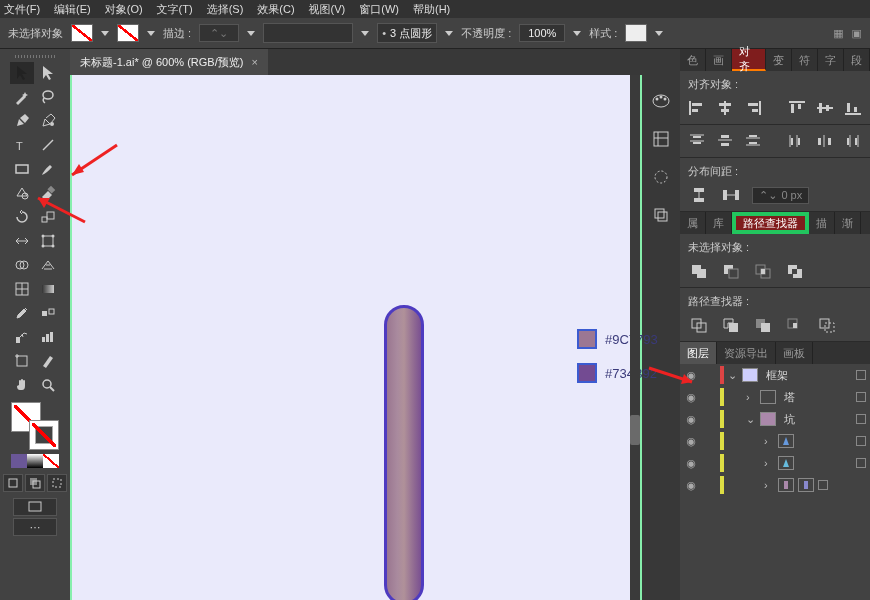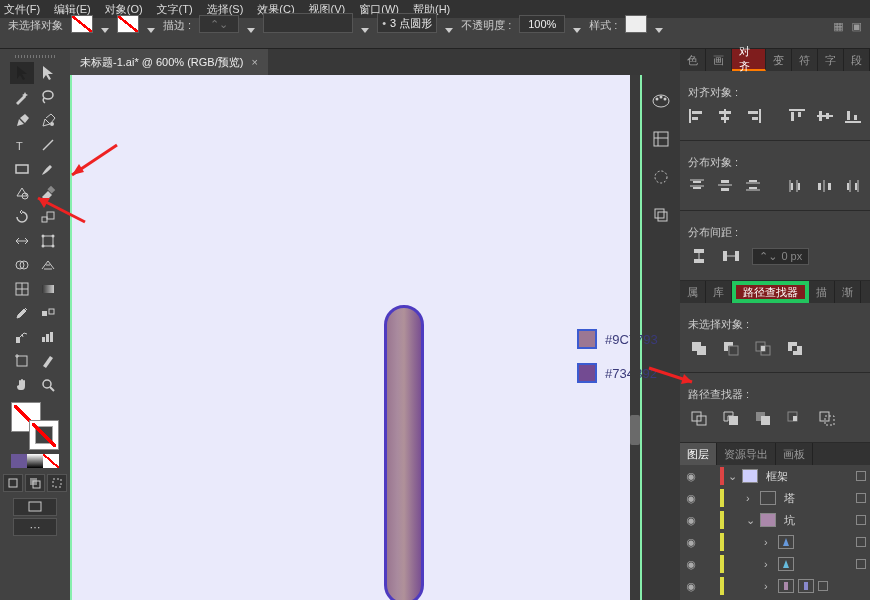--- a/index.html
+++ b/index.html
@@ -1,19 +1,19 @@
 <!DOCTYPE html>
 <html><head>
 <meta charset="utf-8">
 <style>
 *{margin:0;padding:0;box-sizing:border-box;font-family:"Microsoft YaHei",sans-serif;font-size:11px;user-select:none}
 body{background:#323232;color:#ccc;width:870px;height:600px;overflow:hidden;position:relative}
 .menubar{height:18px;background:#323232;display:flex;align-items:center;padding-left:4px;gap:14px}
 .menubar span{color:#ddd;cursor:default}
-.optbar{height:28px;background:#424242;display:flex;align-items:flex-end;padding:15px 8px;gap:8px;border-bottom:1px solid #222}
+.optbar{height:28px;background:#424242;display:flex;align-items:center;padding:15px 8px;gap:8px;border-bottom:1px solid #222}
 .noselect{color:#ccc}
 .swatch{width:22px;height:18px;border:1px solid #666;background:#fff;position:relative}
 .swatch.nofill::after{content:"";position:absolute;inset:0;background:linear-gradient(to top right,transparent 45%,red 45%,red 55%,transparent 55%)}
 .tri{width:0;height:0;border-left:4px solid transparent;border-right:4px solid transparent;border-top:5px solid #ccc}
 .lbl{color:#ccc}
 .numfield{background:#333;border:1px solid #555;height:18px;width:40px;display:flex;align-items:center;justify-content:center;color:#999}
 .sel{background:#333;border:1px solid #555;height:20px;padding:0 4px;display:flex;align-items:center;gap:4px;color:#eee}
 .workspace{display:flex;height:554px}
 .toolbox{width:70px;background:#424242;padding-top:6px;display:flex;flex-direction:column;align-items:center}
 .dragbar{width:40px;height:3px;margin-bottom:4px;background:repeating-linear-gradient(90deg,#777,#777 1px,transparent 1px,transparent 3px)}
@@ -45,21 +45,21 @@
 .scroll-v{position:absolute;right:0;top:0;width:10px;height:100%;background:#3a3a3a}
 .scroll-thumb{position:absolute;right:0;top:340px;width:10px;height:30px;background:#6a6a6a;border-radius:2px}
 .rightdock{width:38px;background:#383838;display:flex;flex-direction:column;align-items:center;padding-top:40px;gap:14px}
 .dockbtn{width:24px;height:24px;display:flex;align-items:center;justify-content:center;color:#ccc}
 .panels{width:190px;background:#424242;display:flex;flex-direction:column}
 .ptabs{height:22px;display:flex;background:#323232}
 .ptab{padding:0 7px;display:flex;align-items:center;color:#999;border-right:1px solid #222}
 .ptab.active{color:#fff;background:#7f1d1d}
 .ptab.hl{border-bottom:2px solid #ff7b00}
 .ptab.boxed{border:4px solid #22c55e}
-.psection{padding:14px 8px;border-bottom:1px solid #2a2a2a}
+.psection{padding:6px 8px;border-bottom:1px solid #2a2a2a}
 .psection .title{color:#ccc;margin-bottom:6px}
 .btnrow{display:flex;gap:10px}
 .albtn{width:22px;height:20px;display:flex;align-items:center;justify-content:center}
 .albtn svg{width:18px;height:16px}
 .layerrow{height:22px;display:flex;align-items:center;padding:0 4px;gap:4px}
 .eyecell{width:14px;text-align:center;color:#aaa}
 .colorbar{width:4px;height:18px}
 .indent{width:14px}
 .chev{width:10px;color:#bbb}
 .layericon{width:16px;height:14px;border:1px solid #888;display:flex;align-items:center;justify-content:center}
@@ -426,21 +426,20 @@
         <div class="albtn">
             <svg viewBox="0 0 18 16">
               <line x1="1" y1="14" x2="17" y2="14" stroke="#ccc" stroke-width="2"></line>
               <rect x="3" y="3" width="3" height="9" fill="#ccc"></rect>
               <rect x="10" y="7" width="3" height="5" fill="#ccc"></rect>
             </svg>
           </div>
       </div>
     </div>
     <div class="psection">
-      <div class="title">分布对象 :</div>
       <div class="btnrow">
         <div class="albtn">
             <svg viewBox="0 0 18 16">
               <line x1="2" y1="2" x2="16" y2="2" stroke="#ccc"></line>
               <rect x="5" y="3" width="8" height="2" fill="#ccc"></rect>
               <line x1="2" y1="8" x2="16" y2="8" stroke="#ccc"></line>
               <rect x="5" y="9" width="8" height="2" fill="#ccc"></rect>
             </svg>
           </div>
         <div class="albtn">

